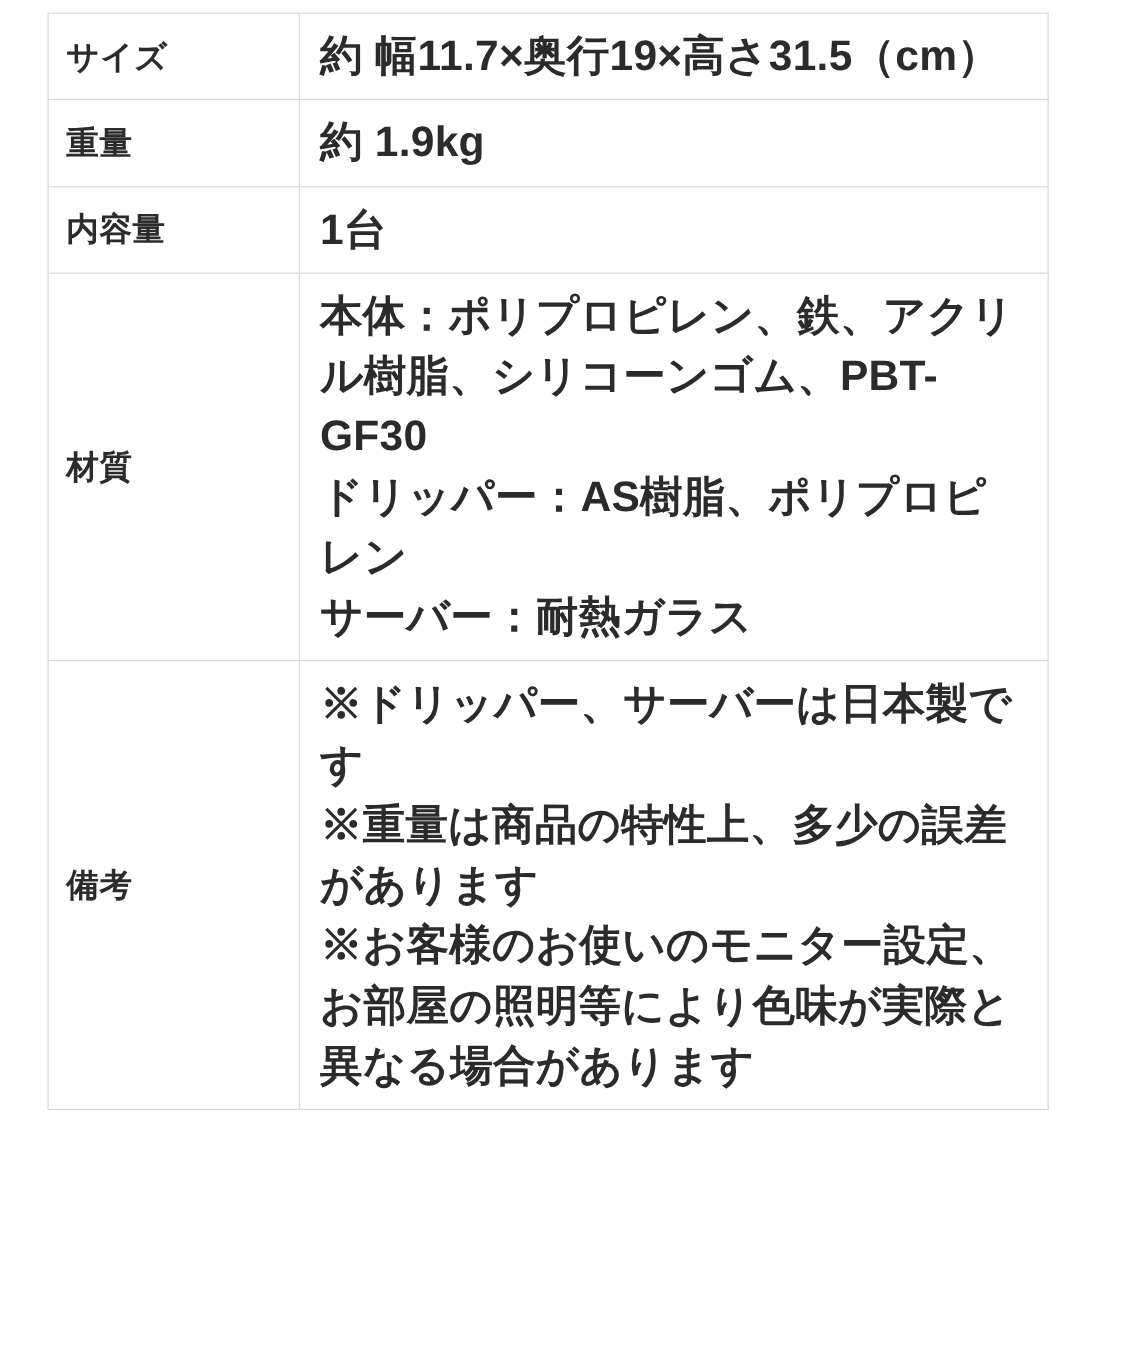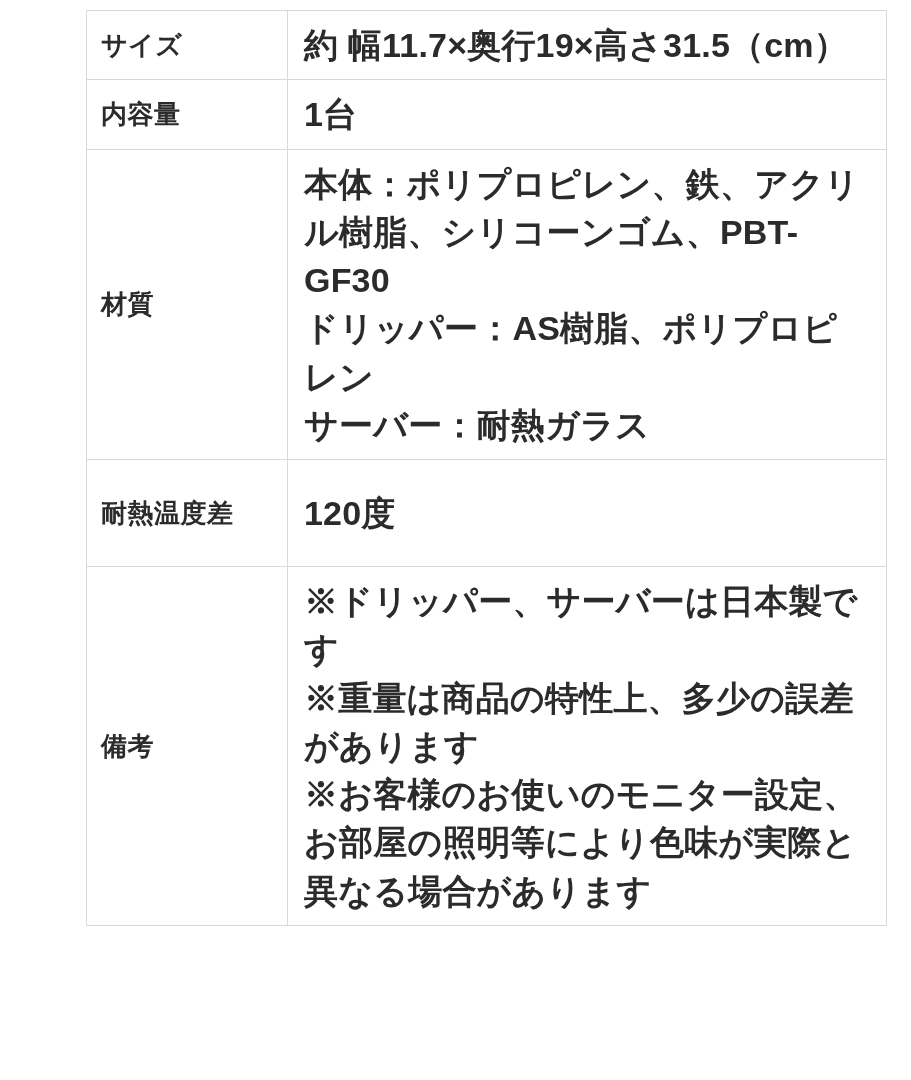--- a/index.html
+++ b/index.html
@@ -15,21 +15,20 @@
     overflow: hidden;
   }
   .spec-wrap {
     box-sizing: border-box;
     padding: 10px 38px 0 38px;
   }
   table.spec-table {
     width: 801px;
     border-collapse: collapse;
     table-layout: fixed;
-    margin-left: 48px;
   }
   table.spec-table td {
     border: 1px solid #d9d9d9;
     vertical-align: middle;
     padding: 10px 14px;
     line-height: 1.42;
   }
   table.spec-table tr td:first-child {
     width: 172px;
     font-weight: bold;
@@ -61,33 +60,33 @@
 </head>
 <body>
 
 <div class="spec-wrap">
   <table class="spec-table">
     <tbody>
       <tr class="row-size">
         <td>サイズ</td>
         <td class="cell-multiline">約 幅11.7×奥行19×高さ31.5（cm）</td>
       </tr>
+      <tr class="row-weight">
+        <td>重量</td>
+        <td class="cell-multiline">約 1.9kg</td>
+      </tr>
       <tr class="row-quantity">
         <td>内容量</td>
         <td class="cell-multiline">1台</td>
       </tr>
       <tr class="row-material">
         <td>材質</td>
         <td class="cell-multiline">本体：ポリプロピレン、鉄、アクリル樹脂、シリコーンゴム、PBT-GF30
 ドリッパー：AS樹脂、ポリプロピレン
 サーバー：耐熱ガラス</td>
-      </tr>
-      <tr class="row-heat">
-        <td>耐熱温度差</td>
-        <td class="cell-multiline">120度</td>
       </tr>
       <tr class="row-note">
         <td>備考</td>
         <td class="cell-multiline">※ドリッパー、サーバーは日本製です
 ※重量は商品の特性上、多少の誤差があります
 ※お客様のお使いのモニター設定、お部屋の照明等により色味が実際と異なる場合があります</td>
       </tr>
     </tbody>
   </table>
 </div>

